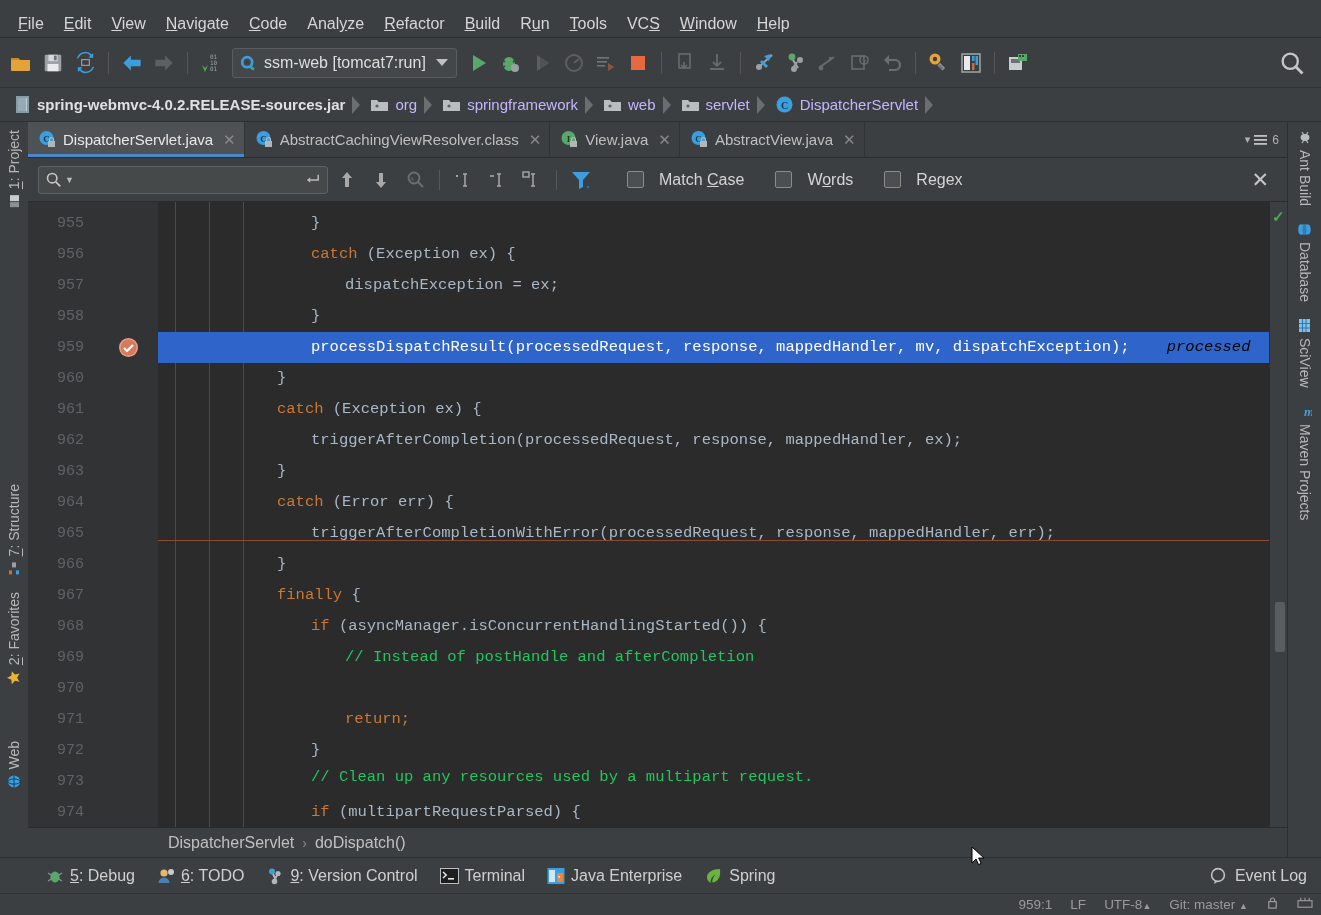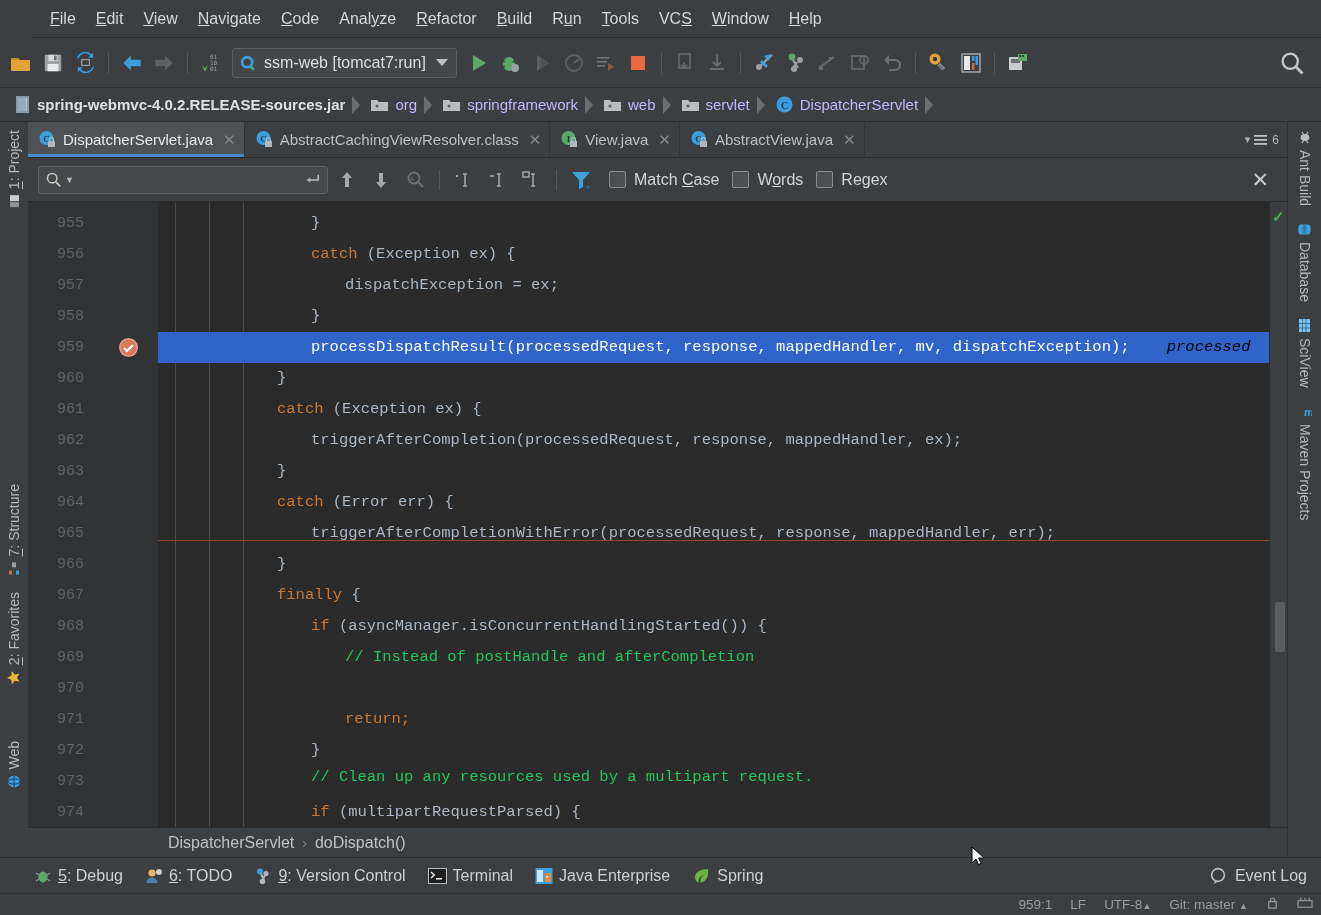--- a/index.html
+++ b/index.html
@@ -8,22 +8,22 @@
     background: #3c3f41;
     font-family: "Liberation Sans", sans-serif;
     overflow: hidden;
     color: #bbbbbb;
     -webkit-font-smoothing: antialiased;
   }
   .app { width: 1321px; height: 915px; display: flex; flex-direction: column; position: relative; }
 
   
   .menubar {
-    height: 38px; background: #3c3f41; display: flex; align-items: center;
-    padding-left: 8px; flex: 0 0 38px; border-bottom: 1px solid #2b2b2b; margin-left: 32px;
+    height: 38px; background: #3c3f41; display: flex; align-items: flex-end;
+    padding-left: 8px; flex: 0 0 38px; border-bottom: 1px solid #2b2b2b;
   }
   .menu-item {
     font-size: 16px; color: #d6d6d6; padding: 4px 10px; white-space: nowrap; cursor: default;
   }
   .menu-item u { text-decoration: underline; }
 
   
   .toolbar {
     height: 50px; background: #3c3f41; display: flex; align-items: center;
     padding: 0 6px; flex: 0 0 50px; gap: 2px; border-bottom: 1px solid #323232;
@@ -102,21 +102,21 @@
   .find-input-wrap {
     width: 290px; height: 28px; background: #45494a; border: 1px solid #5e6264;
     border-radius: 3px; display: flex; align-items: center; padding: 0 6px; gap: 4px;
   }
   .find-input {
     flex: 1; background: transparent; border: none; outline: none;
     color: #dcdcdc; font-size: 15px; font-family: "Liberation Sans", sans-serif;
   }
   .fb-btn { width: 30px; height: 30px; display: flex; align-items: center; justify-content: center; }
   .fb-sep { width: 1px; height: 20px; background: #55585a; margin: 0 5px; }
-  .chkwrap { display: flex; align-items: center; gap: 8px; margin-left: 9px; }
+  .chkwrap { display: flex; align-items: center; gap: 15px; margin-left: 27px; }
   .chkbox {
     width: 17px; height: 17px; border: 1px solid #8b8b8b; background: #4b4f50; border-radius: 2px;
   }
   .chklabel { font-size: 16px; color: #d4d4d4; }
   .chklabel u { text-decoration: underline; }
   .findbar-spacer { flex: 1; }
   .find-close { font-size: 21px; color: #c6c6c6; padding: 0 8px; line-height: 1; }
 
   
   .editor-wrap { flex: 1; display: flex; min-height: 0; position: relative; background: #2b2b2b; }
@@ -162,21 +162,21 @@
   .editor-crumb {
     height: 30px; background: #3c3f41; display: flex; align-items: center;
     padding-left: 140px; flex: 0 0 30px; gap: 8px; border-top: 1px solid #2b2b2b;
   }
   .ecrumb-txt { font-size: 16px; color: #c0c0c0; }
   .ecrumb-sep { font-size: 14px; color: #8a8a8a; }
 
   
   .bottombar {
     height: 36px; background: #3c3f41; display: flex; align-items: center;
-    flex: 0 0 36px; padding-left: 34px; gap: 22px; border-top: 1px solid #2e2e2e;
+    flex: 0 0 36px; padding-left: 46px; gap: 22px; border-top: 1px solid #2e2e2e;
   }
   .btw { display: flex; align-items: center; gap: 6px; font-size: 16px; color: #cfcfcf; white-space: nowrap; }
   .btw u { text-decoration: underline; }
   .bottombar-spacer { flex: 1; }
 
   
   .statusbar {
     height: 22px; background: #3c3f41; display: flex; align-items: center;
     flex: 0 0 22px; font-size: 13.5px; color: #9a9a9a; padding-right: 8px; gap: 18px;
     justify-content: flex-end; border-top: 1px solid #323232;

